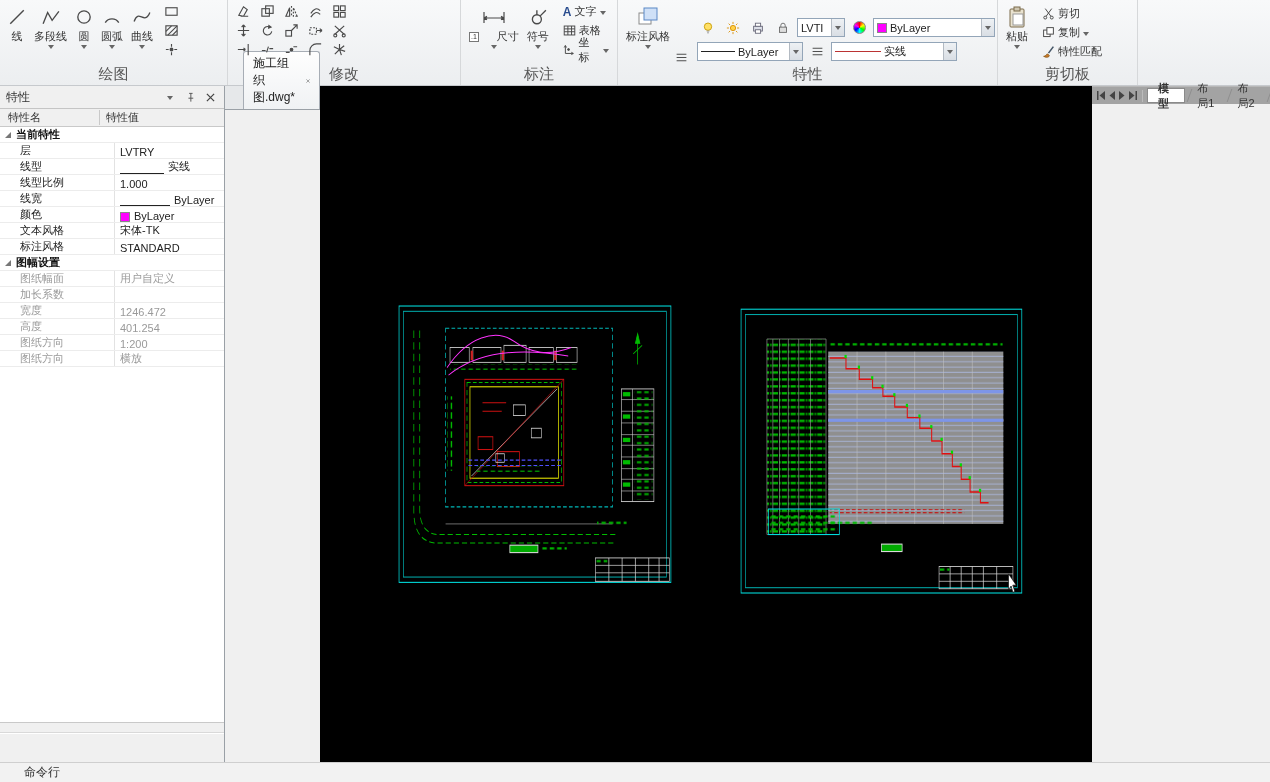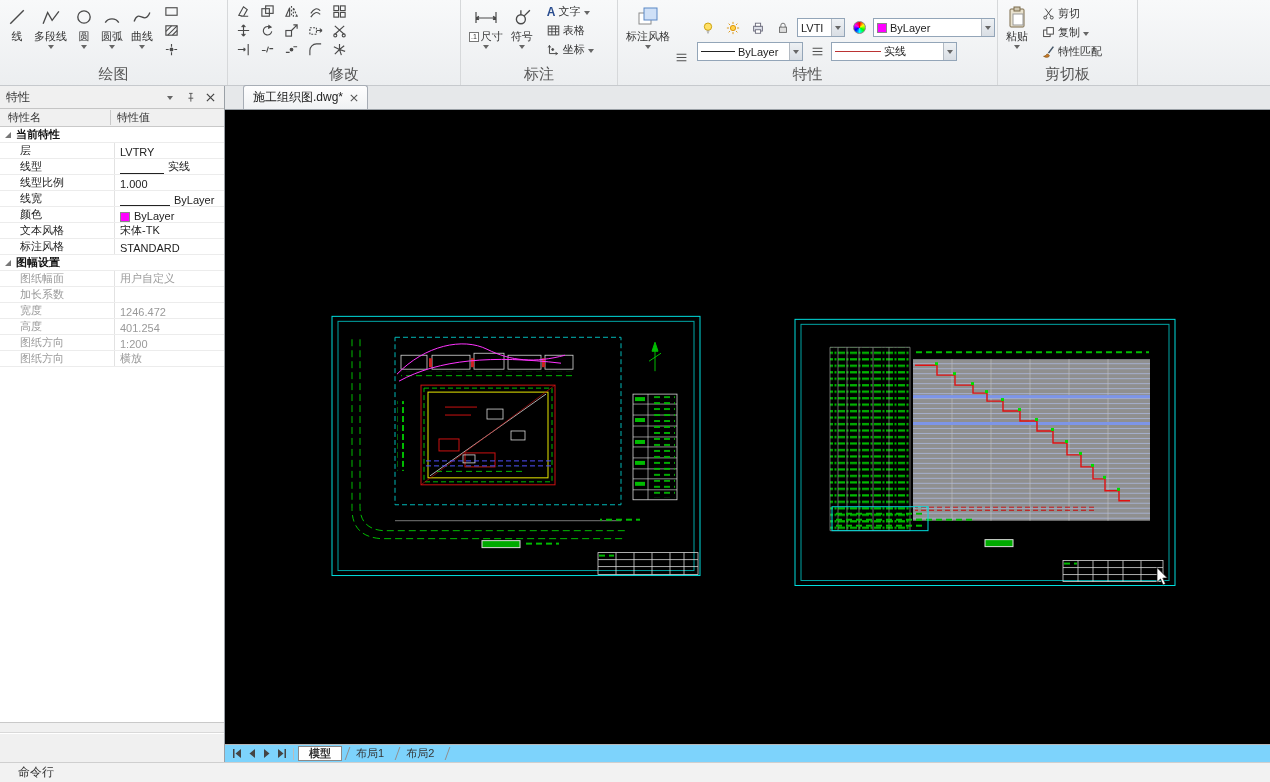--- a/index.html
+++ b/index.html
@@ -34,49 +34,49 @@
   
   .props-panel{width:225px;flex:0 0 225px;background:#f0f0f0;border-right:1px solid #9aa0a6;display:flex;flex-direction:column}
   .p-title{height:22px;display:flex;align-items:center;padding:0 6px;font-size:12px;color:#333;gap:4px}
   .p-title .sp{flex:1}
   .titlebtn{width:16px;height:15px;display:flex;align-items:center;justify-content:center}
   .p-toolbar{height:30px;display:flex;align-items:center;padding:0 4px;gap:5px}
   .p-combo{flex:0 0 154px;height:21px;background:#fff;border:1px solid #8ca0b8;display:flex;align-items:center;font-size:12px;color:#222;padding-left:5px}
   .pbtn{width:23px;height:21px;background:linear-gradient(#fdfdfd,#e8eaee);border:1px solid #9aa6b4;border-radius:2px;display:flex;align-items:center;justify-content:center}
   .p-table{background:#fff;border-top:1px solid #c5c5c5;font-size:11px}
   .p-thead{display:flex;height:18px;background:#f0f0f0;border-bottom:1px solid #c9c9c9;align-items:center}
-  .p-thead .cn{width:111px;padding-left:8px;border-right:1px solid #c9c9c9;color:#333}
+  .p-thead .cn{width:100px;padding-left:8px;border-right:1px solid #c9c9c9;color:#333}
   .p-thead .cv{flex:1;padding-left:6px;color:#333}
   .trow{display:flex;height:16px;align-items:center;border-bottom:1px solid #ececec}
   .trow .cn{width:115px;padding-left:20px;border-right:1px solid #e2e2e2;color:#222;height:100%;display:flex;align-items:center}
   .trow .cv{flex:1;padding-left:5px;display:flex;align-items:flex-end;gap:4px;color:#222;height:100%}
   .trow.muted .cn,.trow.muted .cv{color:#9a9a9a}
   .grow{display:flex;height:16px;align-items:center;border-bottom:1px solid #ececec;font-weight:bold;color:#111;gap:4px;padding-left:4px}
   .swatch{width:10px;height:10px;border:1px solid #888}
   .p-fill{flex:1;background:#fff}
   .p-bottom{height:40px;background:#f0f0f0;border-top:1px solid #c9c9c9}
   .p-bottom .groove{height:2px;border-top:1px solid #d9d9d9;border-bottom:1px solid #fff;margin-top:9px}
 
   
-  .doc-area{flex:1;display:flex;flex-direction:column;min-width:0}
+  .doc-area{flex:1;display:flex;min-width:0}
   .doc-tabs{height:24px;flex:0 0 24px;background:#e6e8ea;display:flex;align-items:flex-end;padding-left:18px;border-bottom:1px solid #9aa0a6}
   .doc-tab{display:flex;align-items:center;gap:7px;background:linear-gradient(#fefefe,#f0f2f4);border:1px solid #a7adb5;border-bottom:none;border-radius:3px 3px 0 0;padding:3px 9px;font-size:12px;color:#222}
   .canvas{flex:1;background:#000;position:relative;min-height:0}
   .canvas svg{position:absolute;inset:0;width:100%;height:100%}
 
   
-  .layout-tabs{height:18px;flex:0 0 18px;background:#7dd3fc;border-top:1px solid #b8b8b8;display:flex;align-items:center;padding-left:4px;font-size:11px;color:#333}
+  .layout-tabs{height:18px;flex:0 0 18px;background:#a3a3a3;border-top:1px solid #b8b8b8;display:flex;align-items:center;padding-left:4px;font-size:11px;color:#333}
   .navbtn{width:15px;height:14px;display:flex;align-items:center;justify-content:center}
   .vdiv{width:1px;height:12px;background:#bbb;margin:0 4px}
   .ltab-sel{height:15px;display:flex;align-items:center;padding:0 10px;background:#fff;border:1px solid #8a8a8a;font-weight:bold}
   .ltab{height:15px;display:flex;align-items:center;padding:0 8px}
   .slash{width:6px;height:13px;border-right:1px solid #8f8f8f;transform:skewX(-20deg)}
 
   
-  .statusbar{height:20px;flex:0 0 20px;background:#f2f2f2;border-top:1px solid #cfcfcf;display:flex;align-items:center;padding-left:18px;font-size:12px;color:#333}
+  .statusbar{height:20px;flex:0 0 20px;background:#f2f2f2;border-top:1px solid #cfcfcf;display:flex;align-items:center;padding-left:24px;font-size:12px;color:#333}
 
   
   .cy{stroke:#00dede;fill:none;stroke-width:1}
   .cyd{stroke:#00b8b8;fill:none;stroke-dasharray:5 3}
   .gr{stroke:#00bb00;fill:none}
   .dash{stroke-dasharray:7 4}
   .wh{stroke:#d8d8d8;fill:none;stroke-width:.8}
   .rd{stroke:#cc1111;fill:none}
   .yl{stroke:#e8e800;fill:none}
   .mg{stroke:#ff33ff;fill:none}
@@ -253,21 +253,21 @@
       <div class="glabel">修改</div>
     </div>
 
     <div class="rgroup" style="width:157px">
       <div class="bigtool">
         <span class="ticon">
           <svg class="ic" width="26" height="16" viewBox="0 0 26 16">
               <path d="M3,14 V3 M23,14 V3 M3,9 H23 M3,9 l3,-1.6 M3,9 l3,1.6 M23,9 l-3,-1.6 M23,9 l-3,1.6"></path>
             </svg>
         </span>
-        <span style="display:flex;align-items:center;gap:2px">
+        <span style="display:flex;align-items:center;gap:18px">
           <span class="dim-num">.1</span>
           <span class="tlabel">尺寸</span>
         </span>
         <span class="chev"></span>
       </div>
       <div class="bigtool">
         <span class="ticon">
             <svg class="ic" width="18" height="18" viewBox="0 0 16 16">
               <circle cx="7" cy="10" r="4"></circle>
               <path d="M7,6 V2 M10,7 L15,2"></path>

